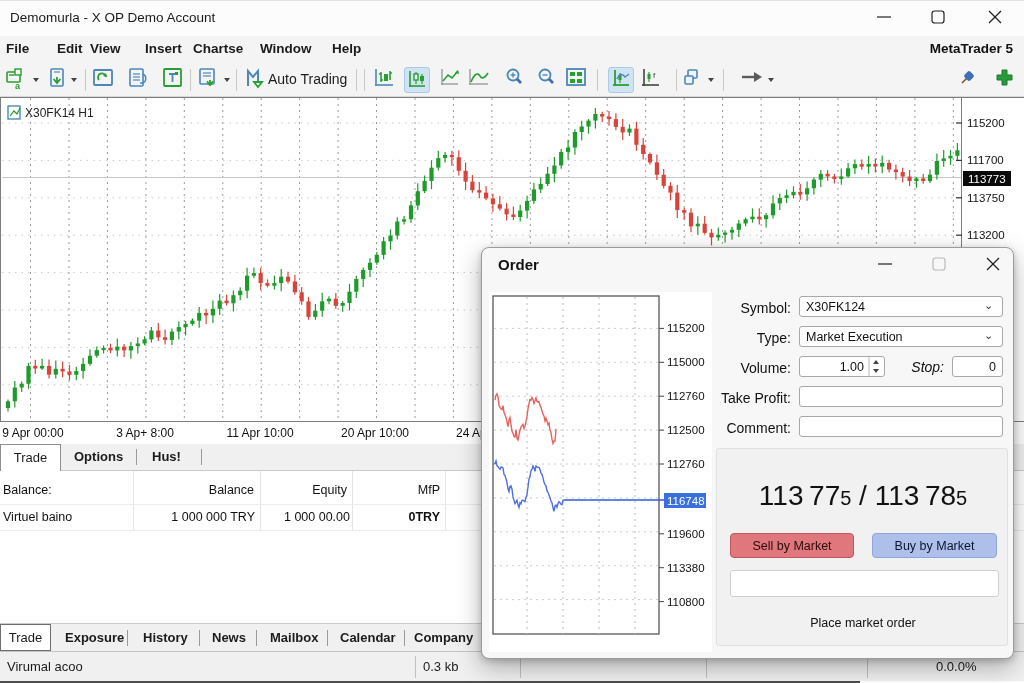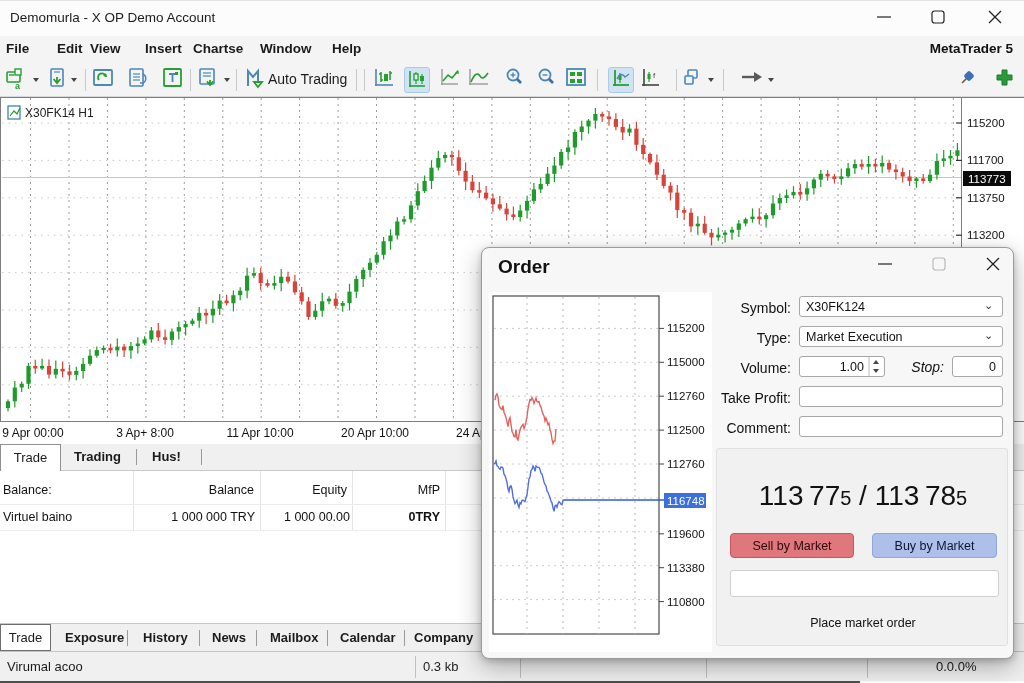--- a/index.html
+++ b/index.html
@@ -39,21 +39,21 @@
 
 #bttabs { left:0; top:623px; width:1024px; height:28px; background:#f0f0f0; border-top:1px solid #c9c9c9; font-size:13px; color:#1b1b1b; }
 #bttabs .sep { position:absolute; top:6px; width:1px; height:16px; background:#9a9a9a; }
 #btTrade { position:absolute; left:0; top:0px; width:51px; height:27px; background:#fff; border:1px solid #6e6e6e; text-align:center; padding-top:5px; }
 
 #statusbar { left:0; top:651px; width:1024px; height:30px; background:#f0f0f0; border-top:1px solid #c4c4c4; font-size:13px; color:#1b1b1b; }
 .ssep { position:absolute; top:4px; width:1px; height:22px; background:#c0c0c0; }
 
 
 #dialog { left:481px; top:247px; width:533px; height:412px; background:#f7f7f7; border:1px solid #9b9b9b; border-radius:8px; box-shadow:0 8px 24px rgba(0,0,0,0.30), 0 2px 6px rgba(0,0,0,0.18); }
-#dtitle { position:absolute; left:16px; top:8px; font-size:19px; font-weight:bold; color:#111; }
+#dtitle { position:absolute; left:16px; top:8px; font-size:15px; font-weight:bold; color:#111; }
 .dlbl { position:absolute; font-size:14px; color:#111; text-align:right; width:90px; }
 .fld { position:absolute; background:#fff; border:1px solid #a8a8a8; border-radius:3px; height:21px; font-size:12.5px; color:#111; padding:3px 6px 0 6px; }
 .chev { position:absolute; font-size:11px; color:#333; }
 #quotepanel { position:absolute; left:234px; top:200px; width:292px; height:198px; background:#f1f1f1; border:1px solid #e0e0e0; border-radius:3px; }
 #bigquote { position:absolute; left:0; top:31px; width:292px; text-align:center; font-size:28px; color:#111; }
 .pipsmall { font-size:20px; }
 #sellbtn { position:absolute; left:13px; top:84px; width:124px; height:25px; background:#e0777c; border:1px solid #c4565c; border-radius:4px; text-align:center; font-size:12.5px; color:#2b0a0a; padding-top:5px; }
 #buybtn { position:absolute; left:155px; top:84px; width:125px; height:25px; background:#aec0ea; border:1px solid #8fa6d9; border-radius:4px; text-align:center; font-size:12.5px; color:#0a1530; padding-top:5px; }
 #cmtfld { position:absolute; left:13px; top:121px; width:269px; height:27px; background:#fff; border:1px solid #d0d0d0; border-radius:3px; }
 #pmo { position:absolute; left:0; top:167px; width:292px; text-align:center; font-size:12.5px; color:#111; }
@@ -556,21 +556,21 @@
         <text x="490" y="437" class="txlbl" text-anchor="middle">24 Apr 10:00</text>
 
       <rect x="8" y="106" width="12" height="13" fill="none" stroke="#2e7d9e" stroke-width="1.2"></rect>
       <path d="M10 116 l4 -5 l3 3 l3 -6" stroke="#1e9b2b" stroke-width="1.2" fill="none"></path>
       <text x="25" y="117" font-size="12" fill="#222" font-family="Liberation Sans,sans-serif">X30FK14 H1</text>
     </g>
   </svg>
 
   <div id="tbtabs" class="abs">
     <div id="tradeTab">Trade</div>
-    <span class="mitem" style="left:74px;">Trading</span>
+    <span class="mitem" style="left:74px;">Options</span>
     <span class="sep" style="left:136px;"></span>
     <span class="mitem" style="left:152px;">Hus!</span>
     <span class="sep" style="left:201px;"></span>
   </div>
 
   <div id="tablearea" class="abs">
     <span class="colsep" style="left:133px;"></span>
     <span class="colsep" style="left:260px;"></span>
     <span class="colsep" style="left:352px;"></span>
     <span class="colsep" style="left:445px;"></span>

